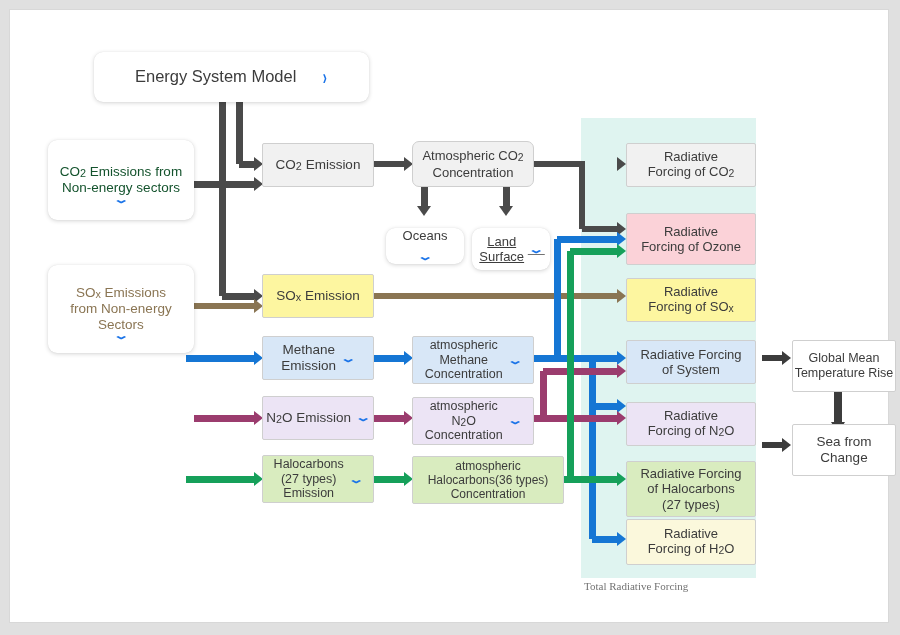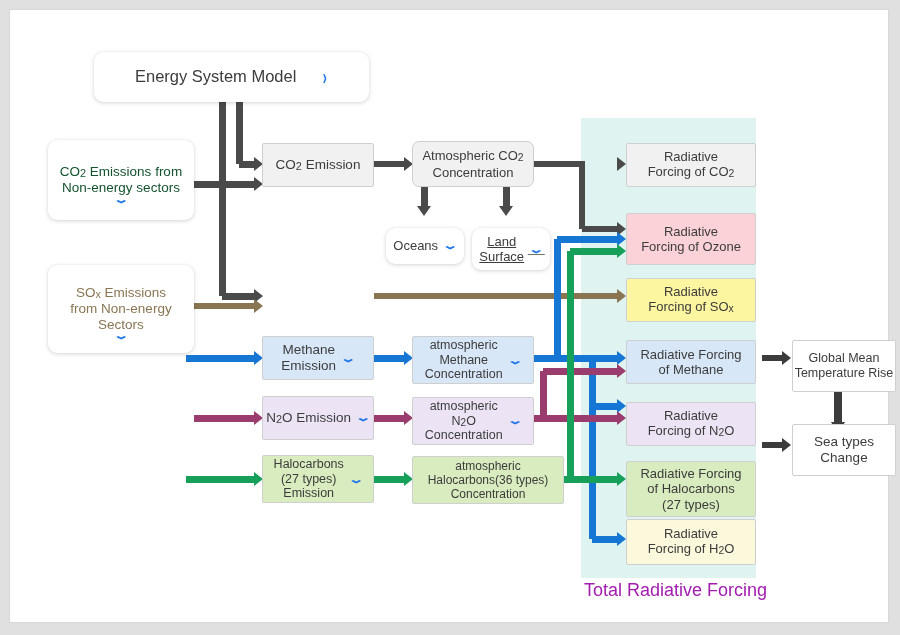--- a/index.html
+++ b/index.html
@@ -51,24 +51,25 @@
   .chev-r { transform:scaleY(1.35) scaleX(0.72); }
 
   
   #tf-band {
     position:absolute;
     background:#dff4f0;
     z-index:1;
   }
   #tf-label {
     position:absolute;
-    font-size:18px;
-    color:#a21caf;
+    font-size:11px;
+    color:#737373;
     white-space:nowrap;
     z-index:7;
+    font-family:Liberation Serif, serif;
   }
 
   
   .seg { position:absolute; z-index:3; }
   .tip { position:absolute; width:0; height:0; z-index:4; }
   .tip-r { border-top:7.5px solid transparent; border-bottom:7.5px solid transparent; }
   .tip-d { border-left:7.5px solid transparent; border-right:7.5px solid transparent; }
   .tip-u { border-left:7.5px solid transparent; border-right:7.5px solid transparent; }
 </style>
 </head>
@@ -160,20 +161,25 @@
           <span class="lbl">from Non-energy</span>
           <span class="lbl">Sectors</span>
         </div>
       </div>
       <span class="chev chev-d" style="position: absolute; left: 89px; top: 318px; font-size: 15px; color: rgb(26, 115, 232); z-index: 9;">⌄</span>
       <div class="node box" style="left: 236px; top: 133px; width: 112px; height: 44px; background: rgb(241, 241, 241); font-size: 13.5px;">
         <div>
           <span class="lbl">CO<span class="sub">2</span> Emission</span>
         </div>
       </div>
+      <div class="node box" style="left: 236px; top: 264px; width: 112px; height: 44px; background: rgb(253, 246, 160); font-size: 13.5px;">
+        <div>
+          <span class="lbl">SO<span class="sub">x</span> Emission</span>
+        </div>
+      </div>
       <div class="node box" style="left: 236px; top: 326px; width: 112px; height: 44px; background: rgb(216, 231, 247); font-size: 13.5px;">
         <div style="display: flex; align-items: center; justify-content: center; gap: 6px;">
           <div>
             <span class="lbl">Methane</span>
             <span class="lbl">Emission</span>
           </div>
           <span class="chev chev-d" style="font-size: 15px; color: rgb(26, 115, 232);">⌄</span>
         </div>
       </div>
       <div class="node box" style="left: 236px; top: 386px; width: 112px; height: 44px; background: rgb(236, 228, 245); font-size: 13.5px;">
@@ -221,21 +227,21 @@
         </div>
       </div>
       <div class="node box" style="left: 386px; top: 446px; width: 152px; height: 48px; background: rgb(217, 236, 191); font-size: 12px;">
         <div>
           <span class="lbl">atmospheric</span>
           <span class="lbl">Halocarbons(36 types)</span>
           <span class="lbl">Concentration</span>
         </div>
       </div>
       <div class="node card" style="left: 360px; top: 218px; width: 78px; height: 36px; font-size: 13px;">
-        <div style="display: flex; align-items: center; justify-content: center; gap: 6px;">
+        <div style="display: flex; align-items: center; justify-content: center; gap: 6px; flex-direction: column;">
           <div>
             <span class="lbl">Oceans</span>
           </div>
           <span class="chev chev-d" style="font-size: 15px; color: rgb(26, 115, 232);">⌄</span>
         </div>
       </div>
       <div class="node card" style="left: 446px; top: 218px; width: 78px; height: 42px; font-size: 13px;">
         <div style="display: flex; align-items: center; justify-content: center; gap: 6px; text-decoration: underline;">
           <div>
             <span class="lbl">Land</span>
@@ -258,21 +264,21 @@
       </div>
       <div class="node box" style="left: 600px; top: 268px; width: 130px; height: 44px; background: rgb(253, 246, 160); font-size: 13px;">
         <div>
           <span class="lbl">Radiative</span>
           <span class="lbl">Forcing of SO<span class="sub">x</span></span>
         </div>
       </div>
       <div class="node box" style="left: 600px; top: 330px; width: 130px; height: 44px; background: rgb(216, 231, 247); font-size: 13px;">
         <div>
           <span class="lbl">Radiative Forcing</span>
-          <span class="lbl">of Methane</span>
+          <span class="lbl">of System</span>
         </div>
       </div>
       <div class="node box" style="left: 600px; top: 392px; width: 130px; height: 44px; background: rgb(236, 228, 245); font-size: 13px;">
         <div>
           <span class="lbl">Radiative</span>
           <span class="lbl">Forcing of N<span class="sub">2</span>O</span>
         </div>
       </div>
       <div class="node box" style="left: 600px; top: 451px; width: 130px; height: 56px; background: rgb(217, 236, 191); font-size: 13px;">
         <div>
@@ -289,18 +295,18 @@
       </div>
       <div id="tf-label" style="left: 558px; top: 570px;">Total Radiative Forcing</div>
       <div class="node box" style="left: 766px; top: 330px; width: 104px; height: 52px; font-size: 12.5px; background: rgb(255, 255, 255);">
         <div>
           <span class="lbl">Global Mean</span>
           <span class="lbl">Temperature Rise</span>
         </div>
       </div>
       <div class="node box" style="left: 766px; top: 414px; width: 104px; height: 52px; font-size: 13.5px; background: rgb(255, 255, 255);">
         <div>
-          <span class="lbl">Sea types</span>
+          <span class="lbl">Sea from</span>
           <span class="lbl">Change</span>
         </div>
       </div>
     </div>
 </div>
 
 </body></html>

